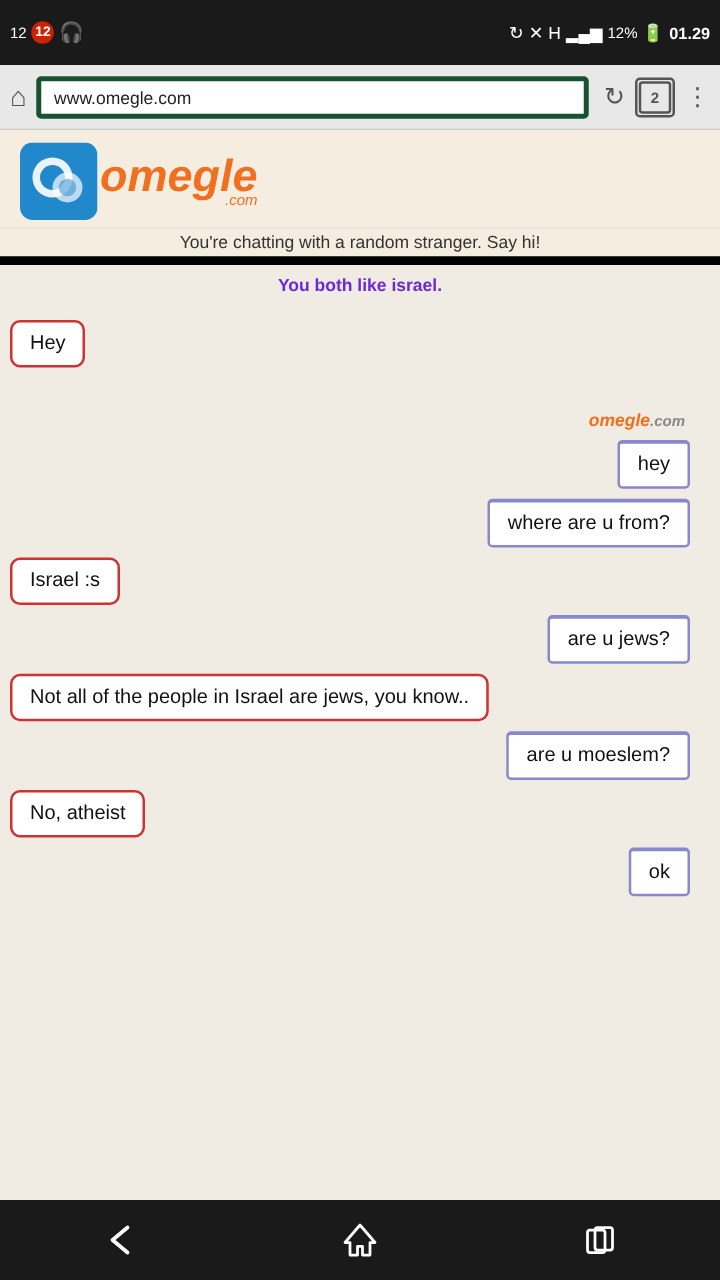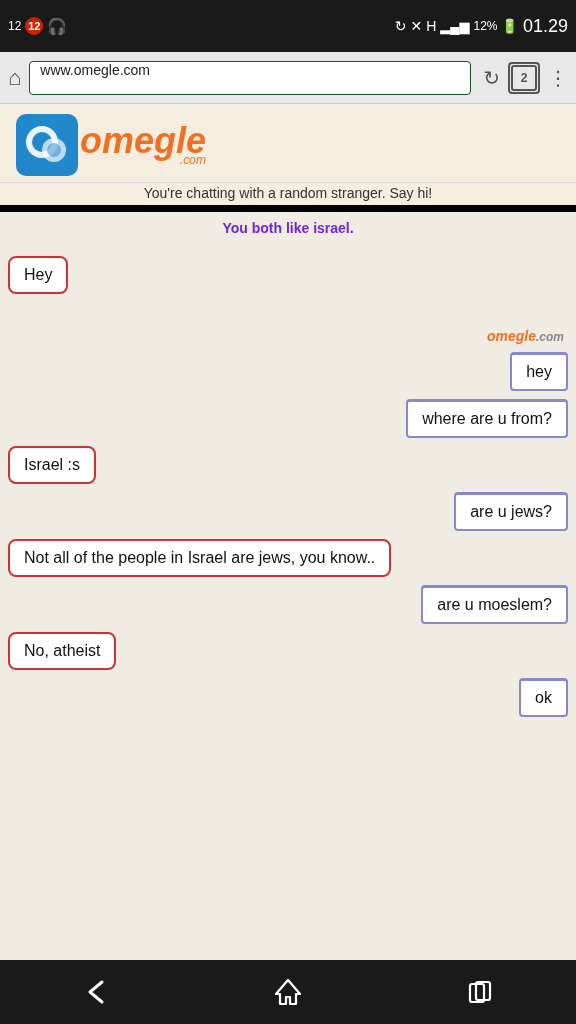--- a/index.html
+++ b/index.html
@@ -47,24 +47,25 @@
       flex-shrink: 0;
     }
     .browser-home-btn {
       font-size: 22px;
       color: #555;
       cursor: pointer;
     }
     .url-bar {
       flex: 1;
       background: white;
-      border: 1px solid #14532d;
+      border: 4px solid #14532d;
       border-radius: 4px;
       height: 34px;
       display: flex;
+      align-items: center;
       padding: 0 10px;
       font-size: 14px;
       color: #222;
     }
     .browser-refresh {
       font-size: 20px;
       color: #555;
       cursor: pointer;
       margin-left: 4px;
     }
@@ -149,21 +150,21 @@
       color: #6d28d9;
       padding: 8px 0;
       flex-shrink: 0;
     }
 
     
     .chat-area {
       flex: 1;
       background: #f0ebe3;
       overflow-y: auto;
-      padding: 8px 0 8px 0;
+      padding: 8px 16px 8px 0;
       display: flex;
       flex-direction: column;
       gap: 0;
     }
 
     
     .msg-row {
       display: flex;
       width: 100%;
     }
@@ -244,21 +245,21 @@
     <span style="font-size:16px;">🎧</span>
   </div>
   <div class="status-right">
 
     <span style="font-size:14px;">↻</span>
     <span style="font-size:14px;">✕</span>
     <span style="font-size:14px;">H</span>
     <span style="font-size:13px;">▂▄▆</span>
     <span>12%</span>
     <span style="font-size:14px;">🔋</span>
-    <span style="font-weight:normal;font-size:18px;">01.29</span>
+    <span style="font-weight:bold;font-size:13px;">01.29</span>
   </div>
 </div>
 
 <div class="browser-bar">
   <div class="browser-home-btn">⌂</div>
   <div class="url-bar">
     <span>www.omegle.com</span>
   </div>
   <div class="browser-refresh">↻</div>
   <div class="browser-tabs">

